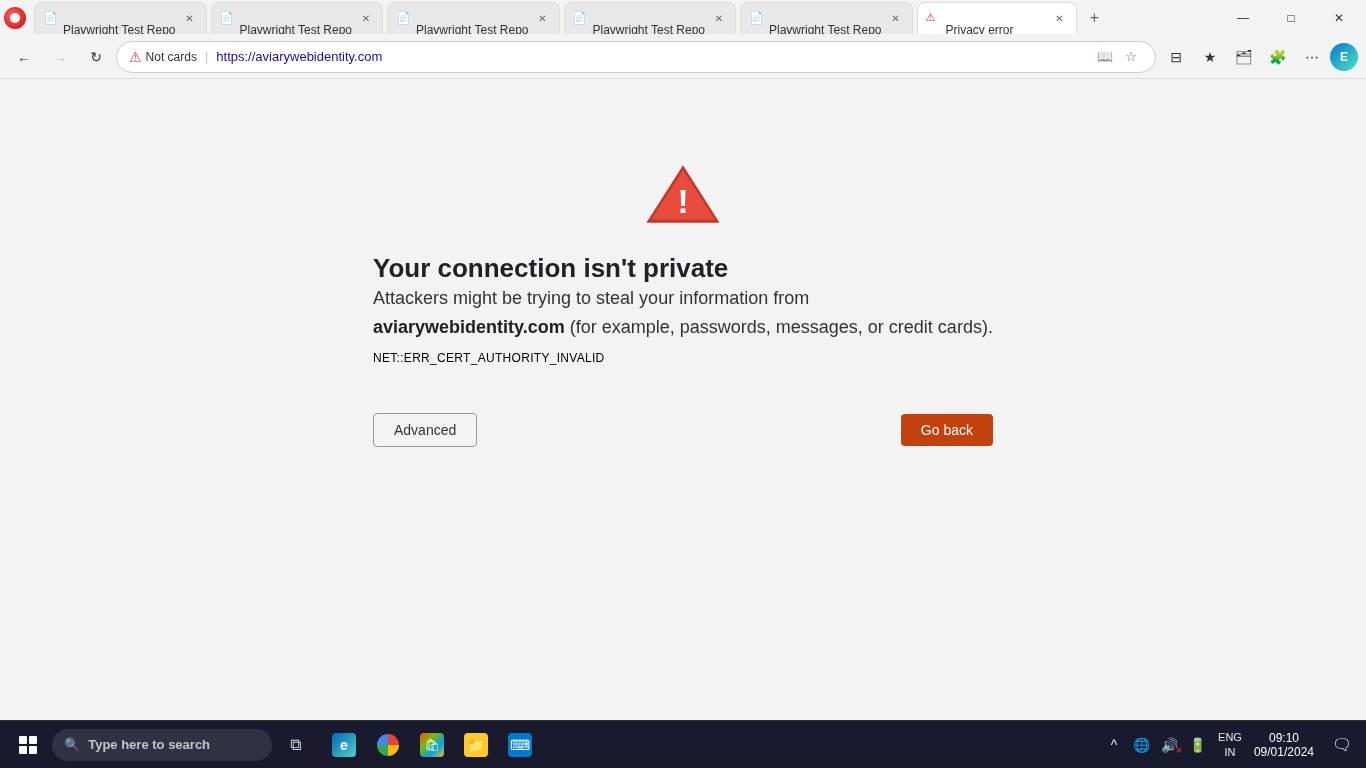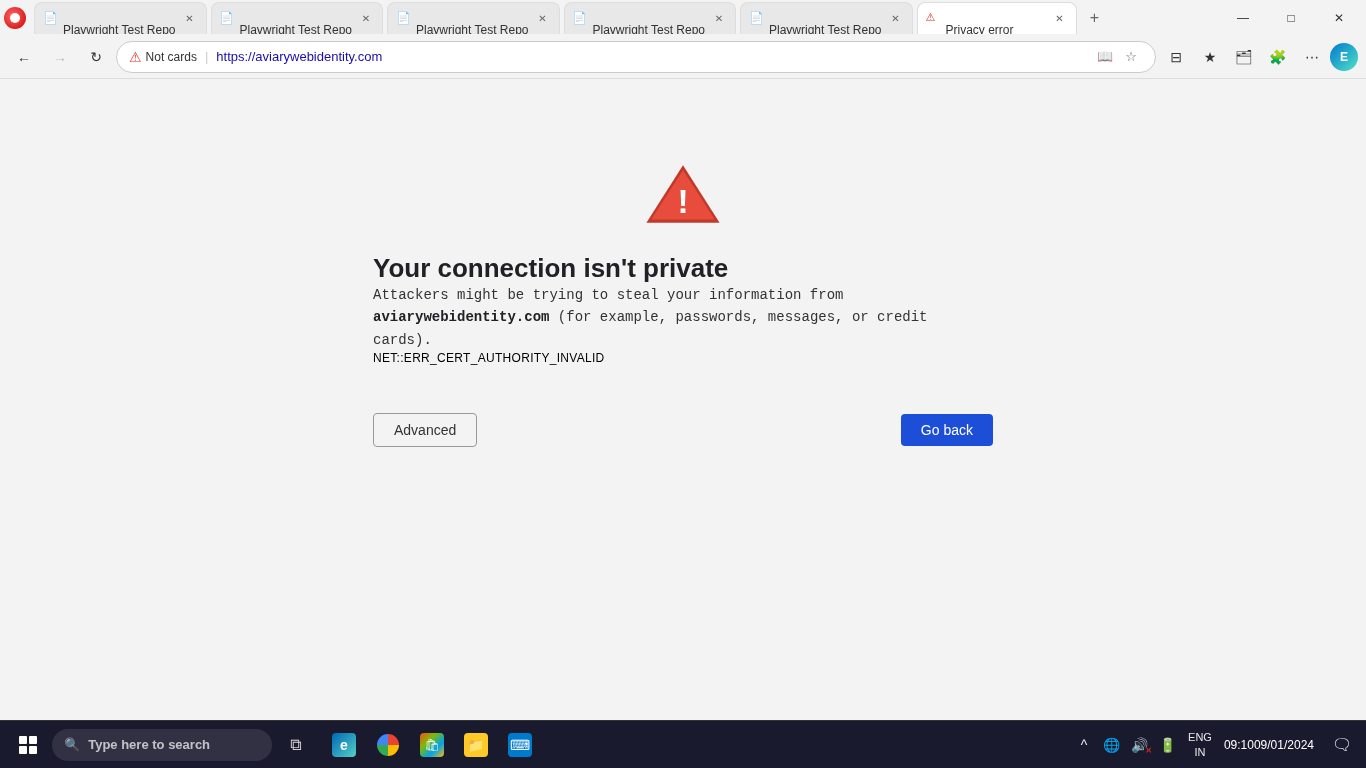--- a/index.html
+++ b/index.html
@@ -42,43 +42,43 @@
     .page-content { flex: 1; background: #f3f3f3; display: flex; flex-direction: column; align-items: center; padding-top: 80px; }
 
     
     .error-container { width: 620px; display: flex; flex-direction: column; align-items: flex-start; }
 
     
     .warning-triangle { width: 80px; height: 70px; margin: 0 auto 24px auto; align-self: center; }
     .warning-svg { width: 80px; height: 70px; }
 
     .error-title { font-size: 26px; font-weight: 600; color: #202124; align-self: flex-start; }
-    .error-description { font-size: 14px; color: #333; line-height: 1.6; margin-bottom: 0; font-family: Liberation Mono, monospace; }
+    .error-description { font-size: 18px; color: #333; line-height: 1.6; margin-bottom: 9px; }
     .error-description .domain { font-weight: 700; color: #202124; }
     .error-code { font-size: 12px; color: #000000; margin-bottom: 40px; letter-spacing: 0.3px; }
 
     .button-row { display: flex; align-items: center; justify-content: space-between; width: 100%; margin-top: 8px; }
     .btn-advanced { padding: 8px 20px; background: transparent; border: 1px solid #999; border-radius: 4px; font-size: 14px; color: #333; cursor: pointer; font-family: 'Segoe UI', Arial, sans-serif; }
-    .btn-go-back { padding: 8px 20px; background: #1d4ed8; border: none; border-radius: 4px; font-size: 14px; color: #fff; cursor: pointer; font-family: 'Segoe UI', Arial, sans-serif; }
+    .btn-go-back { padding: 8px 20px; background: #c2410c; border: none; border-radius: 4px; font-size: 14px; color: #fff; cursor: pointer; font-family: 'Segoe UI', Arial, sans-serif; }
 
     
     .taskbar { height: 48px; background: #1a1a2e; display: flex; align-items: center; padding: 0 8px; gap: 4px; border-top: 1px solid #333; position: fixed; bottom: 0; width: 1366px; }
     .start-btn { width: 40px; height: 40px; display: flex; align-items: center; justify-content: center; border-radius: 4px; cursor: pointer; }
     .windows-logo { width: 18px; height: 18px; display: grid; grid-template-columns: 1fr 1fr; gap: 2px; }
     .win-square { background: #fff; border-radius: 1px; }
     .search-box { height: 32px; width: 220px; background: rgba(255,255,255,0.1); border-radius: 16px; display: flex; align-items: center; padding: 0 12px; gap: 8px; cursor: text; }
     .search-box-text { color: rgba(255,255,255,0.7); font-size: 13px; font-weight: bold; }
     .search-icon-task { color: rgba(255,255,255,0.7); font-size: 13px; }
     .taskbar-apps { display: flex; align-items: center; gap: 4px; margin-left: 4px; }
     .taskbar-app { width: 40px; height: 40px; display: flex; align-items: center; justify-content: center; border-radius: 4px; cursor: pointer; position: relative; }
     .taskbar-app-icon { width: 24px; height: 24px; border-radius: 4px; display: flex; align-items: center; justify-content: center; font-size: 14px; }
     .taskbar-right { margin-left: auto; display: flex; align-items: center; gap: 8px; }
     .system-icons { display: flex; align-items: center; gap: 4px; }
     .sys-icon { color: rgba(255,255,255,0.9); font-size: 14px; cursor: pointer; width: 24px; height: 24px; display: flex; align-items: center; justify-content: center; }
-    .clock-area { display: flex; flex-direction: row; align-items: center; color: #fff; font-size: 12px; cursor: pointer; padding: 0 4px; }
+    .clock-area { display: flex; flex-direction: column; align-items: center; color: #fff; font-size: 12px; cursor: pointer; padding: 0 4px; }
     .notification-btn { width: 32px; height: 32px; display: flex; align-items: center; justify-content: center; color: rgba(255,255,255,0.9); font-size: 16px; cursor: pointer; }
     .lang-indicator { color: rgba(255,255,255,0.9); font-size: 11px; display: flex; flex-direction: column; align-items: center; line-height: 1.3; }
 
     
     .edge-taskbar { background: linear-gradient(135deg, #0067b8, #54d1c5); border-radius: 4px; }
     .vscode-taskbar { background: #007acc; border-radius: 4px; }
     .explorer-taskbar { background: #ffca28; border-radius: 4px; }
     .store-taskbar { background: linear-gradient(135deg, #f34f1c, #7fba00, #00a4ef, #ffb900); border-radius: 4px; }
     .task-view-btn { width: 40px; height: 40px; display: flex; align-items: center; justify-content: center; border-radius: 4px; cursor: pointer; }
 

